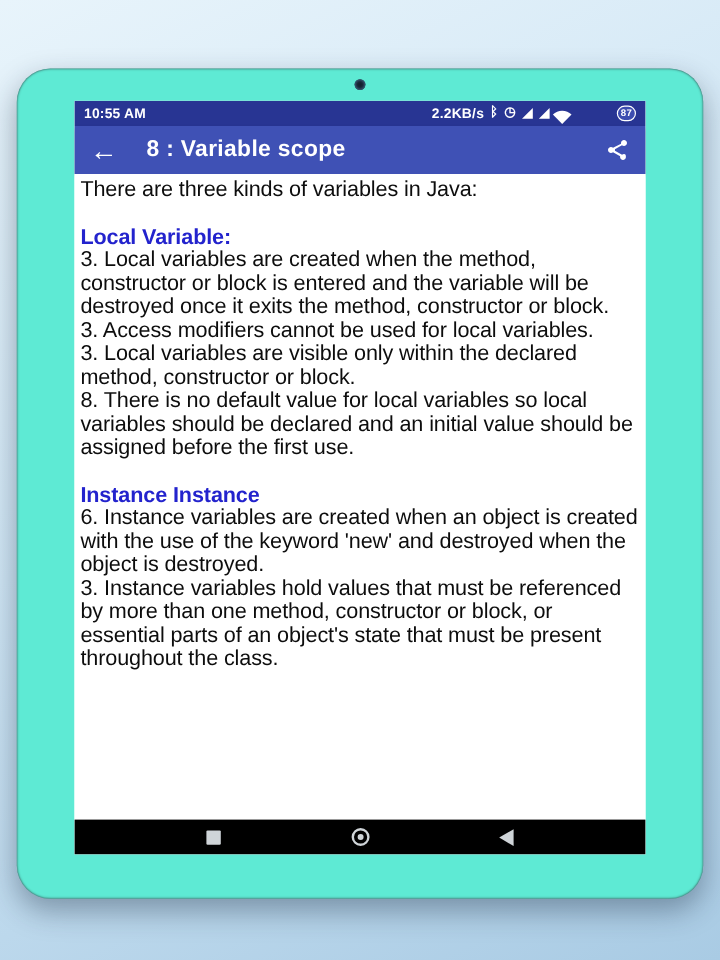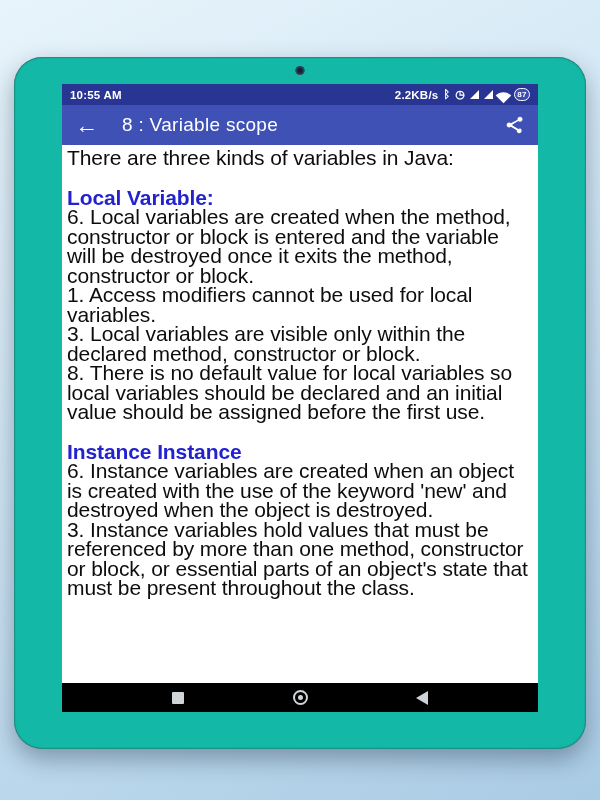--- a/index.html
+++ b/index.html
@@ -4,21 +4,21 @@
 <style>
   * { margin:0; padding:0; box-sizing:border-box; }
   html,body { width:600px; height:800px; }
   body {
     font-family:"Liberation Sans", sans-serif;
     background:linear-gradient(155deg,#e8f4fb 0%, #cfe5f4 45%, #a9cbe4 100%);
     position:relative; overflow:hidden;
   }
   .device {
     position:absolute; left:14px; top:57px; width:572px; height:692px;
-    background:#14b8a6; border-radius:28px;
+    background:#5eead4; border-radius:28px;
     box-shadow:0 10px 24px rgba(20,40,60,.38), inset 0 0 2px #2a2a2e;
   }
   .camera {
     position:absolute; top:9px; left:50%; transform:translateX(-50%);
     width:9px; height:9px; border-radius:50%;
     background:#152230; box-shadow:inset 0 0 2px 1px #3b5c78;
   }
   .screen {
     position:absolute; left:48px; top:27px; width:476px; height:628px;
     background:#ffffff; display:flex; flex-direction:column; overflow:hidden;
@@ -31,36 +31,36 @@
   }
   .statusbar .spacer { flex:1; }
   .sic { margin-left:5px; display:inline-flex; align-items:center; line-height:1; }
   .bt { font-size:11px; }
   .alarm { font-size:11px; }
   .sigtri { width:0; height:0; border-left:9px solid transparent; border-bottom:9px solid #fff; }
   .wifi { width:11px; height:11px; background:#fff; border-top-left-radius:100%; transform:rotate(45deg); margin-top:1px; }
   .batt {
     min-width:16px; height:13px; border:1.5px solid #fff; border-radius:7px;
     display:flex; align-items:center; justify-content:center;
-    font-size:8px; font-weight:bold; padding:0 2px; background:#3d4db0;
+    font-size:8px; font-weight:bold; padding:0 2px; background:#3d4db0;margin-left:35px;
   }
   
   .appbar {
     height:40px; background:#3F51B5; color:#fff; flex:0 0 auto;
     display:flex; align-items:center; padding:0 13px;
     box-shadow:0 2px 3px rgba(0,0,0,.25);
   }
   .back { font-size:23px; font-weight:bold; margin-right:24px; cursor:pointer; line-height:1; }
-  .title { font-size:19px; font-weight:normal; letter-spacing:.3px; }
+  .title { font-size:19px; font-weight:bold; letter-spacing:.3px; }
   .share { margin-left:auto; width:20px; height:20px; cursor:pointer; }
   
   .content {
     flex:1 1 auto; overflow:hidden; background:#fff;
     padding:3px 6px 0 5px;
-    font-size:21px; line-height:19.5px; color:#0d0d0d;
+    font-size:18px; line-height:19.5px; color:#0d0d0d;
     letter-spacing:-0.1px;
   }
   .heading { color:#2323cd; font-weight:bold; margin-top:20px; }
   .point { margin:0; }
   
   .navbar {
     height:29px; background:#000; flex:0 0 auto;
     display:flex; align-items:center; justify-content:center; gap:96px;
   }
   .navbtn { display:flex; align-items:center; justify-content:center; cursor:pointer; width:26px; height:22px; }
@@ -104,22 +104,22 @@
         <svg viewBox="0 0 24 24" width="20" height="20">
           <path fill="#ffffff" d="M18 16.1c-.76 0-1.44.3-1.96.77l-7.13-4.15c.05-.23.09-.46.09-.72s-.04-.49-.09-.72l7.05-4.11c.54.5 1.25.81 2.04.81 1.66 0 3-1.34 3-3s-1.34-3-3-3-3 1.34-3 3c0 .24.04.47.09.7L7.04 9.81C6.5 9.31 5.79 9 5 9c-1.66 0-3 1.34-3 3s1.34 3 3 3c.79 0 1.5-.31 2.04-.81l7.12 4.16c-.05.21-.08.43-.08.65 0 1.61 1.31 2.92 2.92 2.92s2.92-1.31 2.92-2.92S19.61 16.1 18 16.1z"></path>
         </svg>
       </span>
     </div>
 
     <div class="content">
       <div class="point">There are three kinds of variables in Java:</div>
 
       <div class="heading">Local Variable:</div>
-      <div class="point">6. Local variables are created when the method, constructor or block is entered and the variable will be destroyed once it exits the method, constructor or block.</div>
-      <div class="point">1. Access modifiers cannot be used for local variables.</div>
+      <div class="point">3. Local variables are created when the method, constructor or block is entered and the variable will be destroyed once it exits the method, constructor or block.</div>
+      <div class="point">3. Access modifiers cannot be used for local variables.</div>
       <div class="point">3. Local variables are visible only within the declared method, constructor or block.</div>
       <div class="point">8. There is no default value for local variables so local variables should be declared and an initial value should be assigned before the first use.</div>
 
       <div class="heading">Instance Instance</div>
       <div class="point">6. Instance variables are created when an object is created with the use of the keyword 'new' and destroyed when the object is destroyed.</div>
       <div class="point">3. Instance variables hold values that must be referenced by more than one method, constructor or block, or essential parts of an object's state that must be present throughout the class.</div>
     </div>
 
     <div class="navbar">
       <div class="navbtn">

